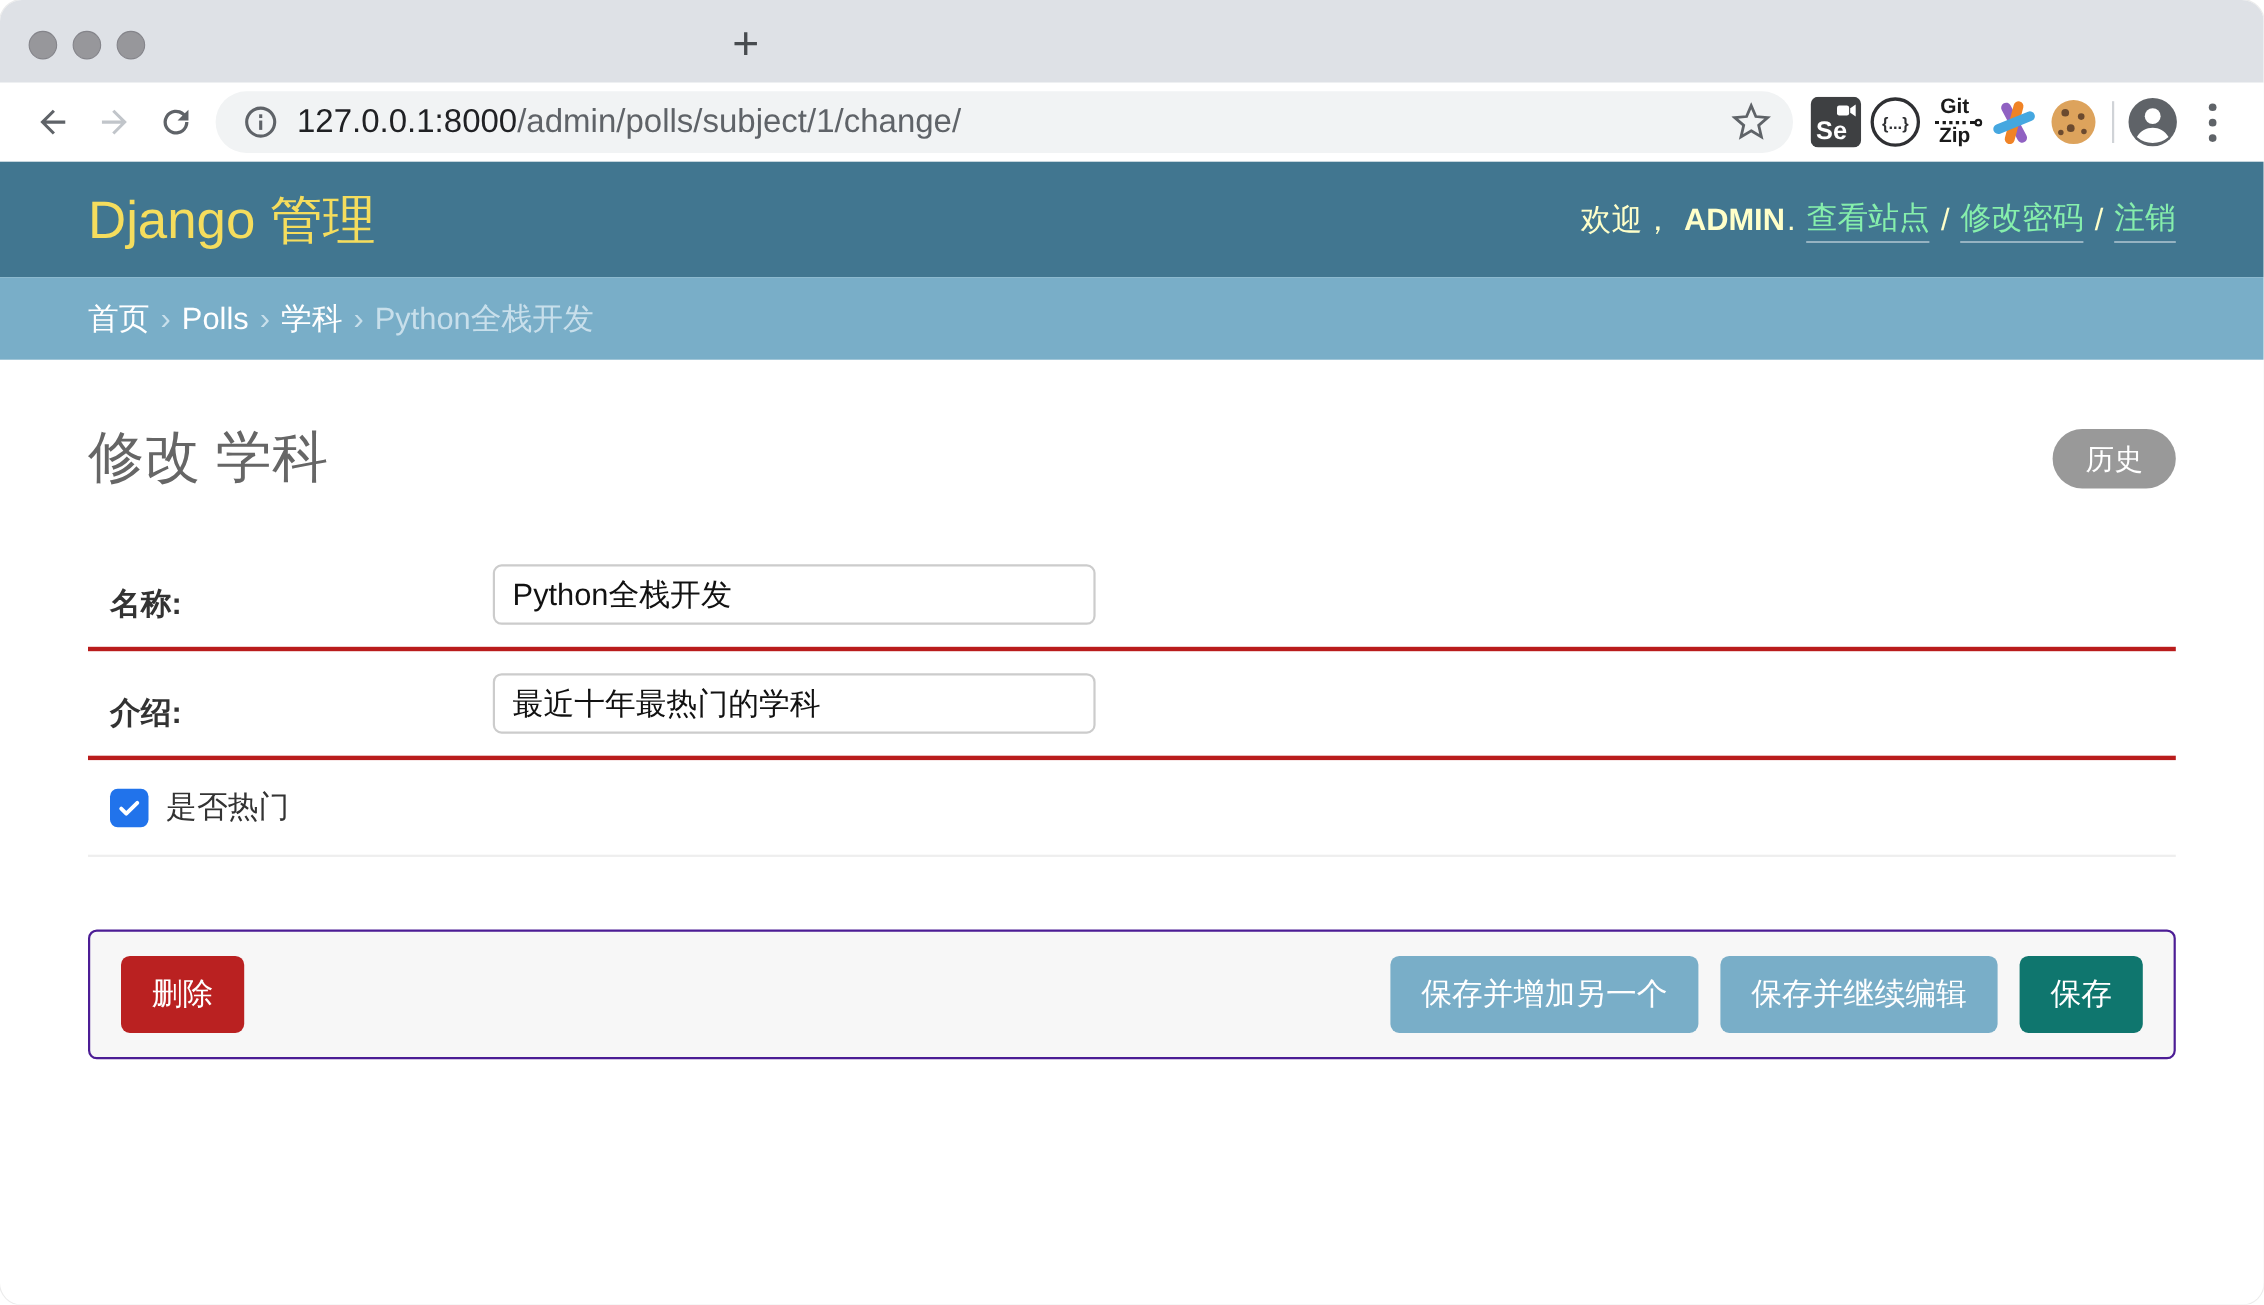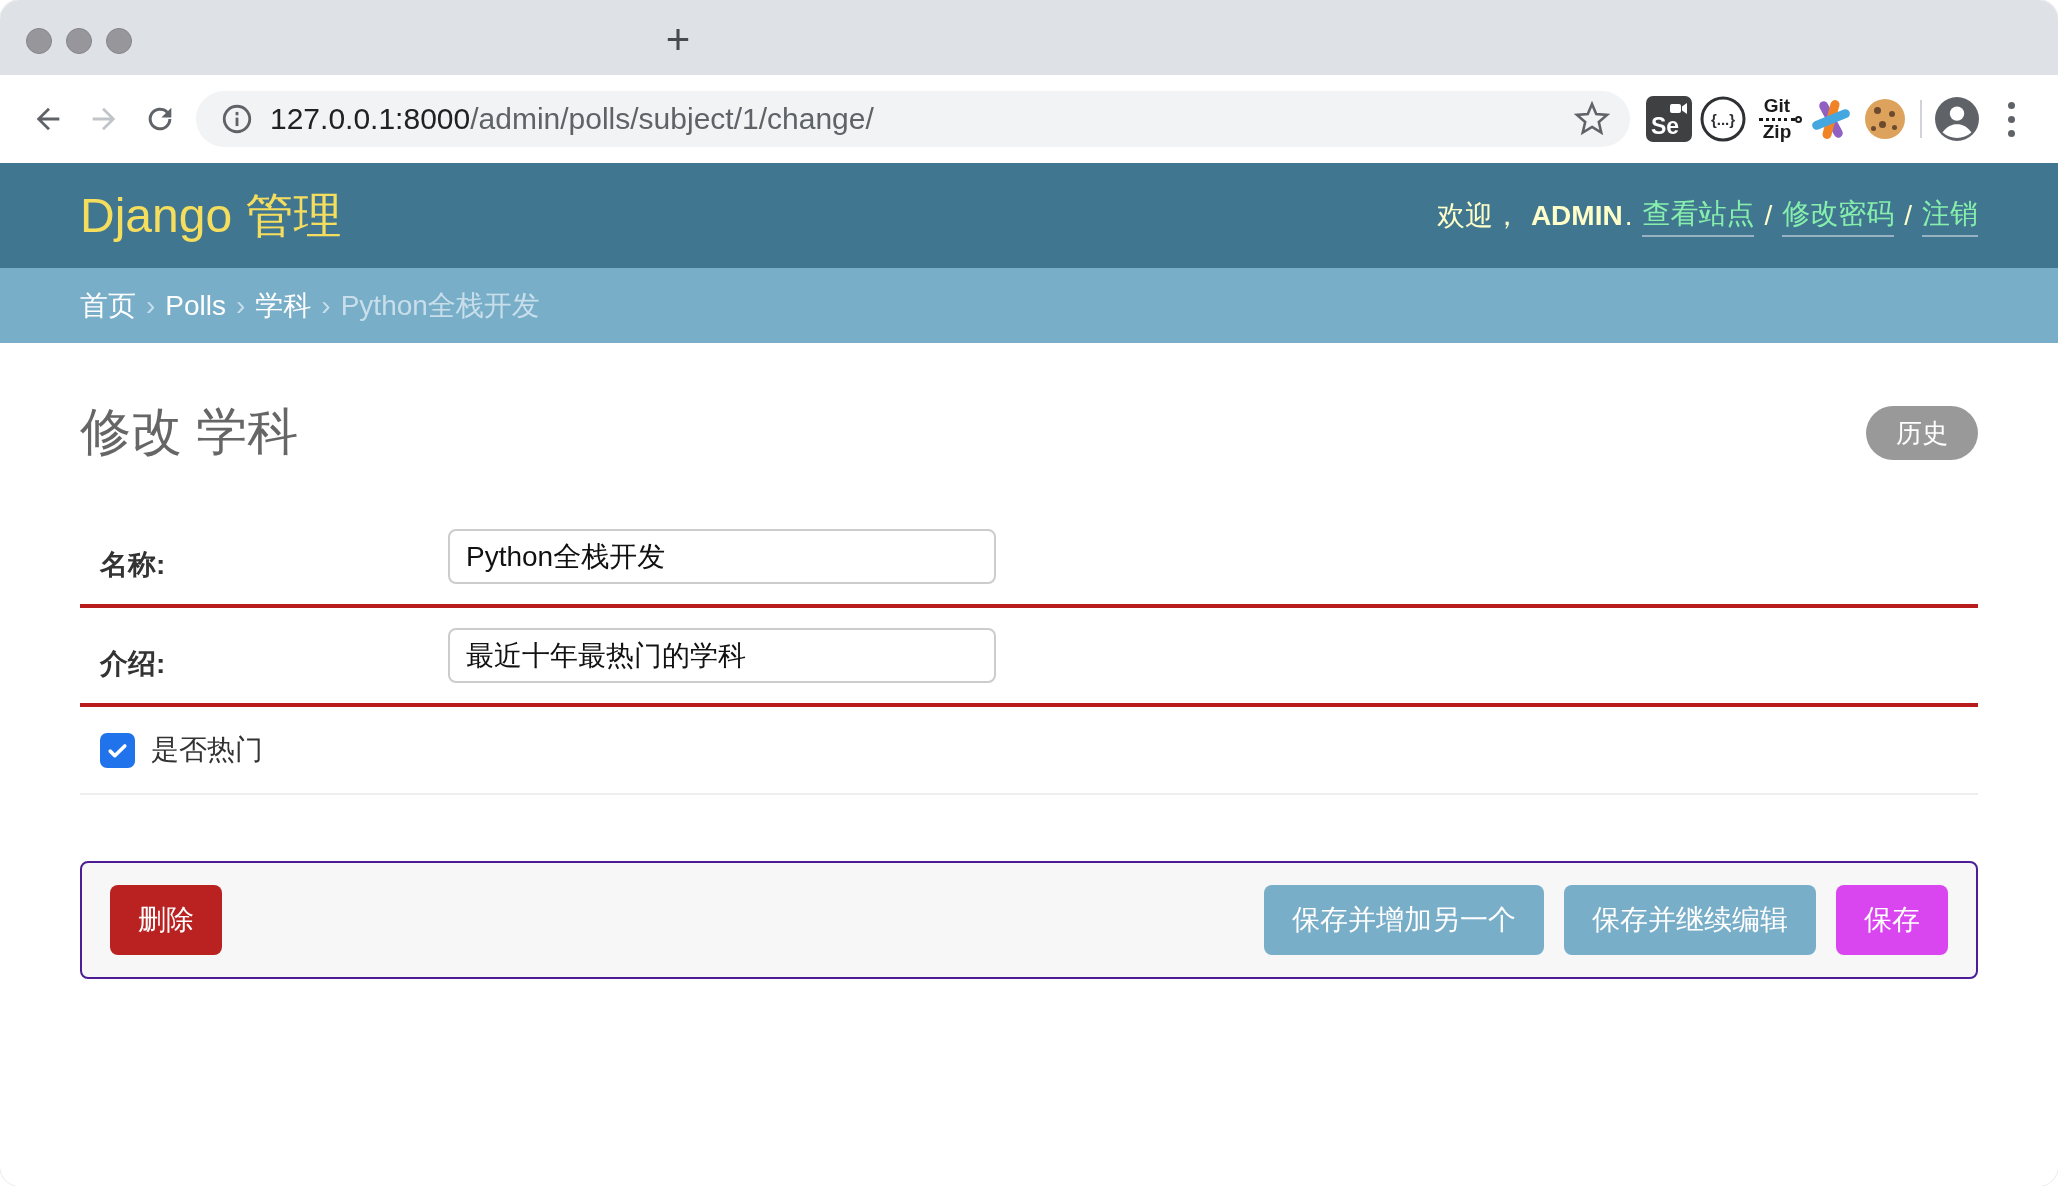--- a/index.html
+++ b/index.html
@@ -9,21 +9,21 @@
   
   .tabstrip { height:75px; background:#dee1e6; position:relative; }
   .traffic { position:absolute; left:26px; top:28px; display:flex; gap:14px; }
   .traffic span { width:26px; height:26px; border-radius:50%; background:#97979b; border:1px solid #84848a; }
   .tab { position:absolute; left:158px; top:16px; width:460px; height:59px; background:#fff; border-radius:18px 18px 0 0; display:flex; align-items:center; padding:0 22px; }
   .tab-title { font-size:26px; color:#45494d; margin-left:16px; white-space:nowrap; overflow:hidden; }
   .tab-close { margin-left:auto; font-size:30px; color:#5f6368; line-height:1; }
   .newtab { position:absolute; left:652px; top:14px; width:52px; height:52px; font-size:42px; color:#474b4f; display:flex; align-items:center; justify-content:center; font-weight:300; }
 
   
-  .toolbar { height:88px; background:#fff; display:flex; align-items:center; padding:0 20px; }
+  .toolbar { height:72px; background:#fff; display:flex; align-items:center; padding:0 20px; }
   .navbtn { width:56px; height:56px; display:flex; align-items:center; justify-content:center; flex:none; }
   .omnibox { flex:1; height:56px; background:#f1f3f4; border-radius:28px; display:flex; align-items:center; padding:0 20px 0 24px; margin:0 12px 0 8px; min-width:0; }
   .url { font-size:30px; margin-left:16px; white-space:nowrap; overflow:hidden; }
   .url .host { color:#202124; }
   .url .path { color:#5f6368; }
   .omni-star { margin-left:auto; flex:none; }
   .ext { width:54px; height:56px; display:flex; align-items:center; justify-content:center; flex:none; }
   .vsep { width:2px; height:38px; background:#d0d3d7; margin:0 8px; flex:none; }
   
   .gitzip { text-align:center; font-weight:bold; font-size:19px; line-height:0.95; color:#1b1b1b; }
@@ -61,21 +61,21 @@
   .form-row label { flex:0 0 320px; font-size:28px; font-weight:bold; color:#333; }
   .form-row input[type=text] { width:548px; height:55px; border:2px solid #ccc; border-radius:8px; font-size:28px; padding:0 16px; color:#111; font-family:inherit; background:#fff; }
   .check-row { display:flex; align-items:center; padding:24px 20px; border-bottom:2px solid #eee; }
   .checkbox { width:35px; height:35px; background:#2173eb; border-radius:7px; display:flex; align-items:center; justify-content:center; flex:none; }
   .check-row .cblabel { font-size:28px; color:#333; margin-left:16px; font-weight:400; }
 
   .submitrow { margin-top:66px; background:#f7f7f7; border:2px solid #4c1d95; border-radius:8px; padding:22px 28px; display:flex; align-items:center; gap:20px; }
   .btn { border:none; color:#fff; font-size:28px; height:70px; padding:0 28px; border-radius:8px; font-family:inherit; cursor:pointer; }
   .btn.delete { background:#ba2121; }
   .btn.blue { background:#79aec8; }
-  .btn.dark { background:#d946ef; }
+  .btn.dark { background:#0f766e; }
   .spacer { flex:1; }
 </style>
 </head>
 <body>
 
 <div class="window">
 
   <div class="tabstrip">
     <div class="traffic">
       <span></span>

